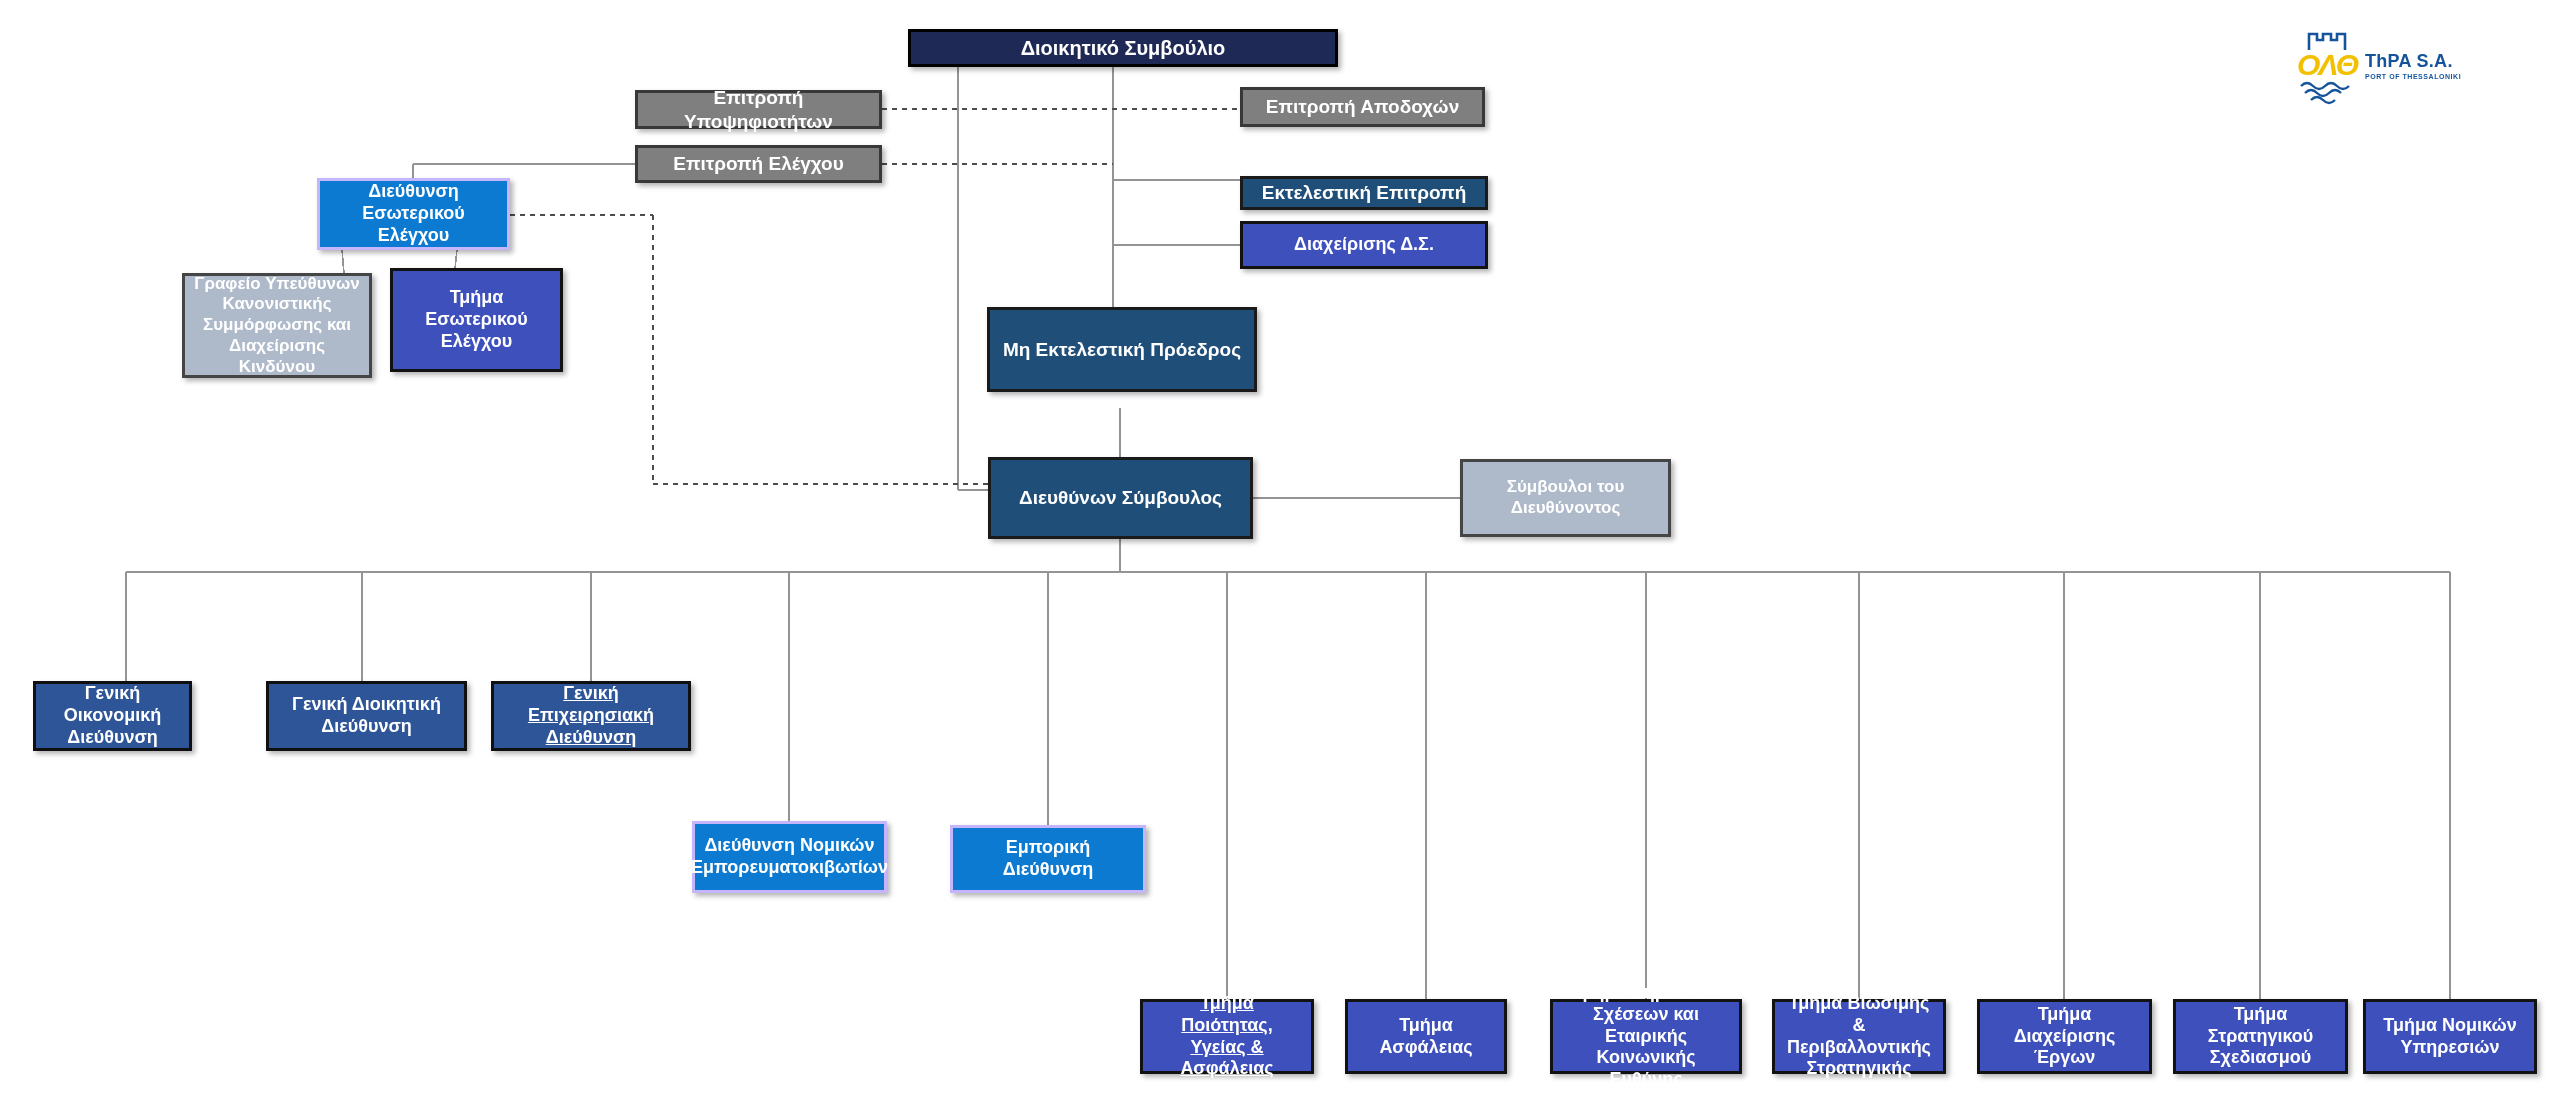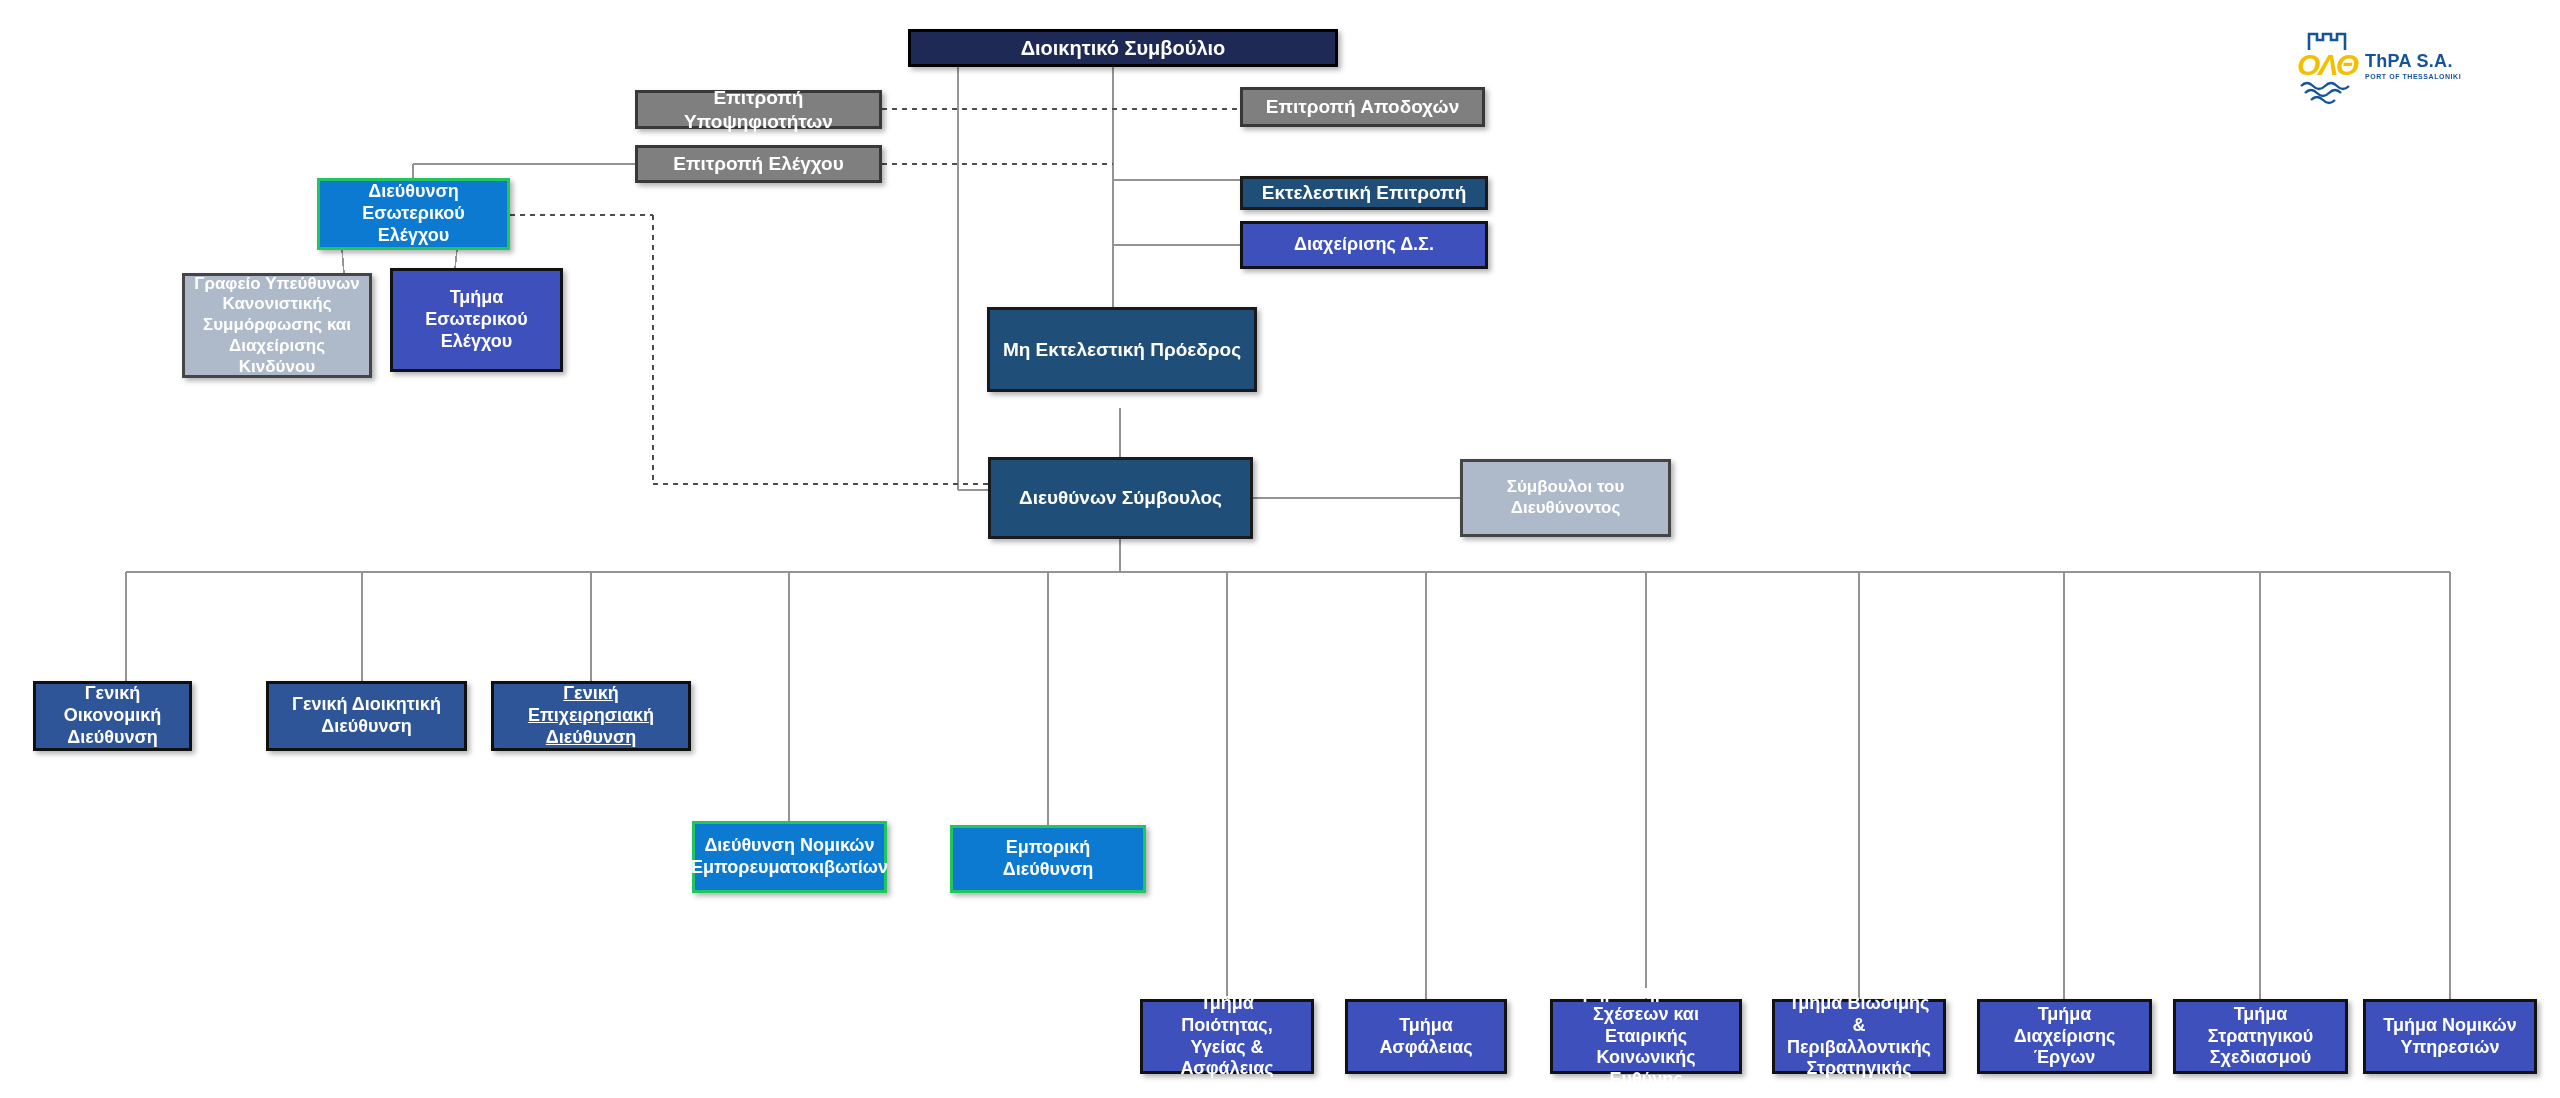--- a/index.html
+++ b/index.html
@@ -8,21 +8,21 @@
   #connector-svg{position:absolute;left:0;top:0;}
   .conn-s{stroke:#949494;stroke-width:1.6;}
   .conn-d{stroke:#4d4d4d;stroke-width:1.8;stroke-dasharray:5 5;}
   .node{position:absolute;display:flex;align-items:center;justify-content:center;text-align:center;
         color:#ffffff;font-weight:bold;box-sizing:border-box;padding:3px 9px;line-height:1.22;
         box-shadow:3px 3px 5px rgba(0,0,0,0.30);}
   .navy     {background:#1e2a55;border:3px solid #000000;font-size:20px;}
   .gray     {background:#7f7f7f;border:3px solid #383838;font-size:19px;}
   .steel    {background:#1f4e79;border:3px solid #1a1a1a;font-size:19px;}
   .royal    {background:#3e50bb;border:3px solid #121212;font-size:18px;}
-  .bright   {background:#0d7ad2;border:3px solid #22c55e;font-size:18px;}
+  .bright   {background:#0d7ad2;border:3px solid #c4b5fd;font-size:18px;}
   .medblue  {background:#2e5597;border:3px solid #101010;font-size:18px;}
   .lightgray{background:#aeb9ca;border:3px solid #454545;font-size:17px;}
   
   .logo{position:absolute;left:2293px;top:24px;width:230px;height:84px;display:flex;align-items:center;gap:4px;}
   .logo-title{font-size:18px;font-weight:bold;color:#15549b;letter-spacing:0.3px;line-height:1.05;}
   .logo-sub{font-size:7px;font-weight:bold;color:#15549b;letter-spacing:0.55px;margin-top:2px;white-space:nowrap;}
 </style>
 </head>
 <body>
 
@@ -72,21 +72,21 @@
       <div class="node lightgray" style="left: 182px; top: 273px; width: 190px; height: 105px;">Γραφείο Υπεύθυνων Κανονιστικής Συμμόρφωσης και Διαχείρισης Κινδύνου</div>
       <div class="node royal" style="left: 390px; top: 268px; width: 173px; height: 104px;">Τμήμα Εσωτερικού Ελέγχου</div>
       <div class="node steel" style="left: 987px; top: 307px; width: 270px; height: 85px;">Μη Εκτελεστική Πρόεδρος</div>
       <div class="node steel" style="left: 988px; top: 457px; width: 265px; height: 82px;">Διευθύνων Σύμβουλος</div>
       <div class="node lightgray" style="left: 1460px; top: 459px; width: 211px; height: 78px;">Σύμβουλοι του Διευθύνοντος</div>
       <div class="node medblue" style="left: 33px; top: 681px; width: 159px; height: 70px; text-align: center;">Γενική Οικονομική Διεύθυνση</div>
       <div class="node medblue" style="left: 266px; top: 681px; width: 201px; height: 70px;">Γενική Διοικητική Διεύθυνση</div>
       <div class="node medblue" style="left: 491px; top: 681px; width: 200px; height: 70px; text-decoration: underline;">Γενική Επιχειρησιακή Διεύθυνση</div>
       <div class="node bright" style="left: 692px; top: 821px; width: 195px; height: 72px;">Διεύθυνση Νομικών Εμπορευματοκιβωτίων</div>
       <div class="node bright" style="left: 950px; top: 825px; width: 196px; height: 68px;">Εμπορική Διεύθυνση</div>
-      <div class="node royal" style="left: 1140px; top: 999px; width: 174px; height: 75px;">Τμήμα Ποιότητας, Υγείας &amp; Ασφάλειας</div>
+      <div class="node royal" style="left: 1140px; top: 999px; width: 174px; height: 75px; text-decoration: underline;">Τμήμα Ποιότητας, Υγείας &amp; Ασφάλειας</div>
       <div class="node royal" style="left: 1345px; top: 999px; width: 162px; height: 75px;">Τμήμα Ασφάλειας</div>
       <div class="node royal" style="left: 1550px; top: 999px; width: 192px; height: 75px;">Τμήμα Δημοσίων Σχέσεων και Εταιρικής Κοινωνικής Ευθύνης</div>
       <div class="node royal" style="left: 1772px; top: 999px; width: 174px; height: 75px;">Τμήμα Βιώσιμης &amp; Περιβαλλοντικής Στρατηγικής</div>
       <div class="node royal" style="left: 1977px; top: 999px; width: 175px; height: 75px;">Τμήμα Διαχείρισης Έργων</div>
       <div class="node royal" style="left: 2173px; top: 999px; width: 175px; height: 75px;">Τμήμα Στρατηγικού Σχεδιασμού</div>
       <div class="node royal" style="left: 2363px; top: 999px; width: 174px; height: 75px;">Τμήμα Νομικών Υπηρεσιών</div>
     </div>
 
   <div class="logo">
     <svg width="68" height="80" viewBox="0 0 68 80">

